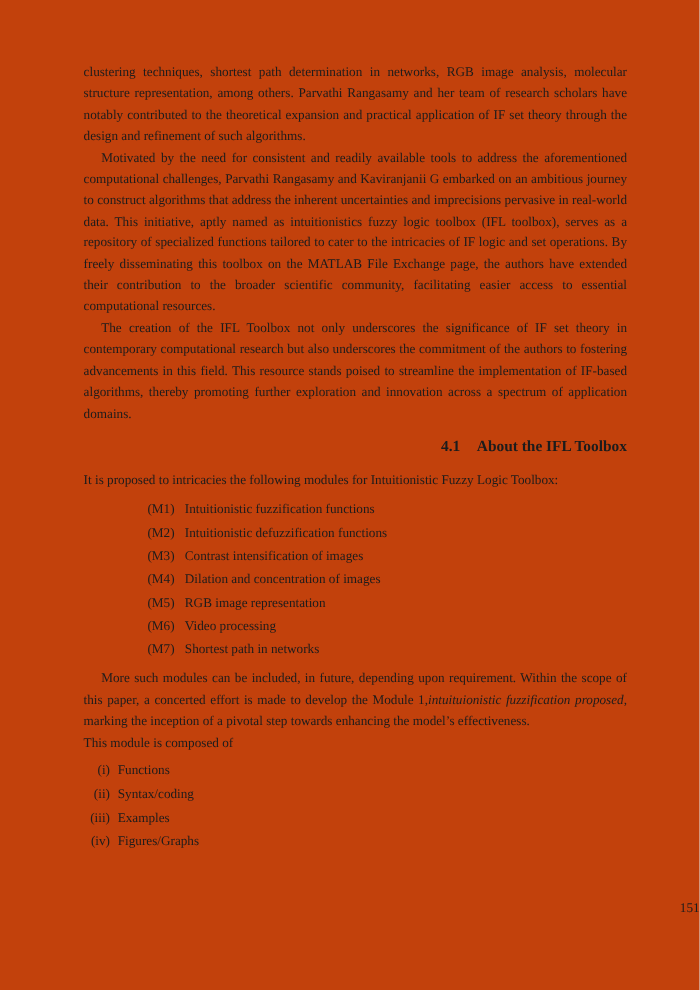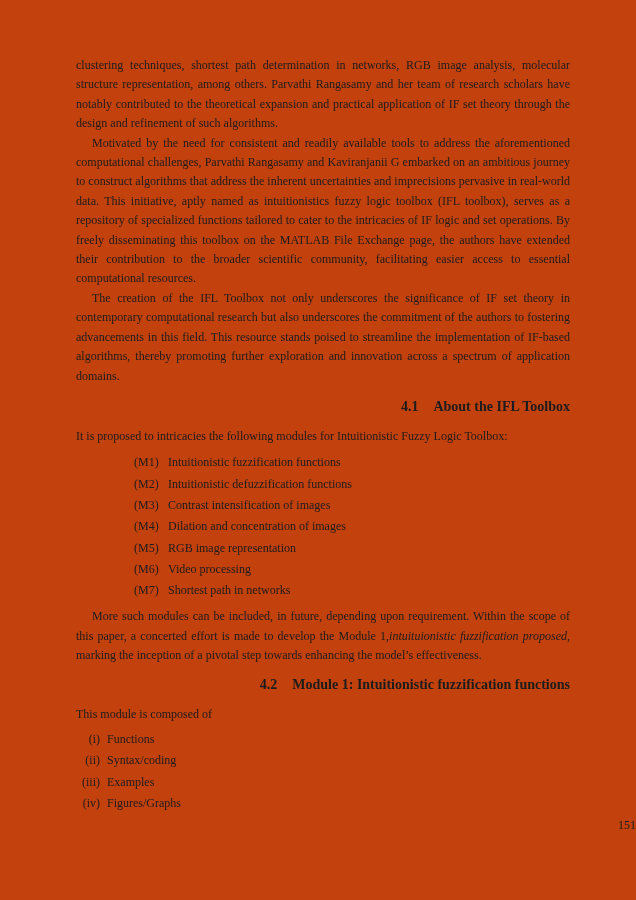--- a/index.html
+++ b/index.html
@@ -116,23 +116,20 @@
       </div>
       <div class="mod-item">
         <span class="mod-label">(M7)</span><span>Shortest path in networks</span>
       </div>
     </div>
 
     <p class="indent outro">
       <span>More such modules can be included, in future, depending upon requirement.  Within the scope of this paper, a concerted effort is made to develop the Module 1,</span><em>intuituionistic fuzzification proposed</em><span>, marking the inception of a pivotal step towards enhancing the model’s effectiveness.</span>
     </p>
 
-    <div class="section-heading" id="heading-42">
-      <span class="sec-num">4.2</span><span>Module 1: Intuitionistic fuzzification functions</span>
-    </div>
 
     <p class="after-heading">This module is composed of</p>
 
     <div class="rom-list">
       <div class="rom-item">
         <span class="rom-label">(i)</span><span>Functions</span>
       </div>
       <div class="rom-item">
         <span class="rom-label">(ii)</span><span>Syntax/coding</span>
       </div>

